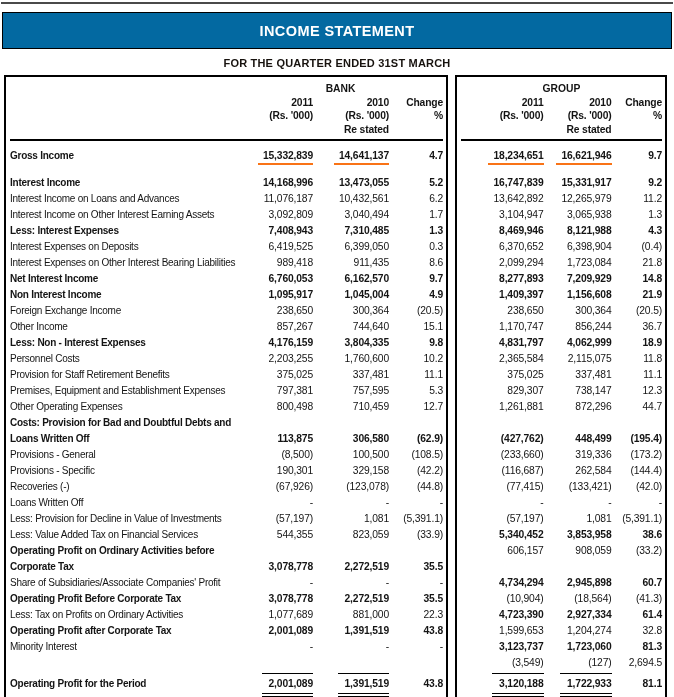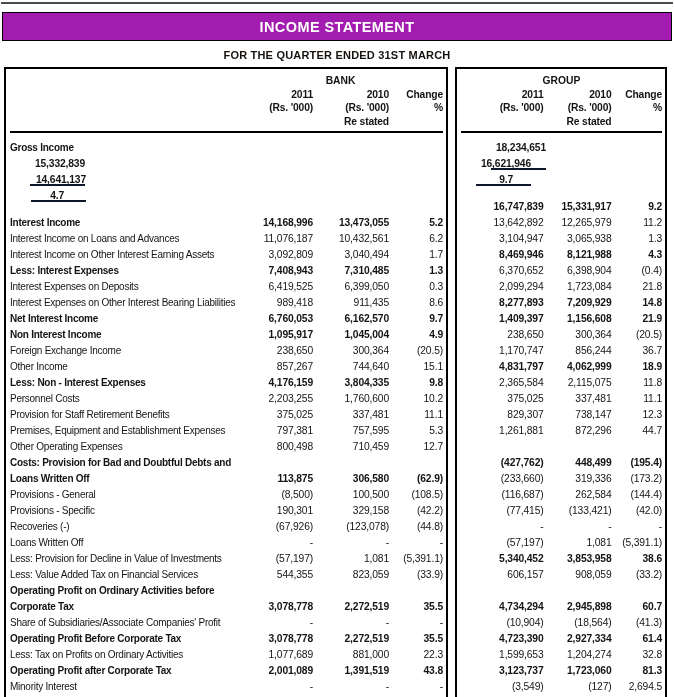--- a/index.html
+++ b/index.html
@@ -6,22 +6,22 @@
   html,body { background:#ffffff; }
   body {
     width:674px; height:697px;
     font-family:"Liberation Sans", sans-serif;
     color:#141414;
     overflow:hidden;
   }
   .page { position:relative; width:674px; height:697px; padding-top:2px; }
   .top-rule { height:2px; background:#4a4a4a; margin:0 1px; }
   .title-bar {
-    margin:8px 2px 0 2px; height:29px;
-    background:#a21caf; border:1px solid #000;
+    margin:8px 2px 0 2px; height:37px;
+    background:#0369a1; border:1px solid #000;
     display:flex; align-items:center; justify-content:center;
   }
   .title-text { color:#ffffff; font-weight:bold; font-size:14.5px; letter-spacing:0.4px; }
   .subtitle {
     text-align:center; font-weight:bold; font-size:11px;
     margin-top:8px; letter-spacing:0.2px; color:#17120e;
   }
   .tables { display:flex; margin:6px 3px 12px 4px; gap:7px; }
   .box {
     border:2px solid #000; height:633px; background:#fff;
@@ -39,24 +39,24 @@
   .bank  .c1 { width:75px; } .bank  .c2 { width:76px; } .bank  .c3 { width:54px; }
   .group .c1 { width:85px; } .group .c2 { width:70px; } .group .c3 { width:52px; }
 
   .colspan { text-align:center; font-weight:bold; }
   .bank  .colspan { width:205px; }
   .group .colspan { width:207px; }
 
   .head-rule { border-bottom:2px solid #000; margin-top:3px; }
   .rows { flex:1; display:flex; flex-direction:column; padding-top:7px; }
   .row.bold { font-weight:bold; }
-  .row.gross { margin-bottom:11px;flex-direction:column; }
+  .row.gross { margin-bottom:11px; }
   .row.total { margin-top:auto; padding-bottom:3px; }
 
-  .u1 { border-bottom:2px solid #0f172a; padding:0 0 15px 5px; }
+  .u1 { border-bottom:2px solid #f97316; padding:0 0 2px 5px; }
   .u2 {
     display:inline-block;
     border-top:1.5px solid #000;
     border-bottom:4px double #000;
     padding:2px 0 1px 7px; margin-top:2px;
   }
 </style>
 </head>
 <body>
 

